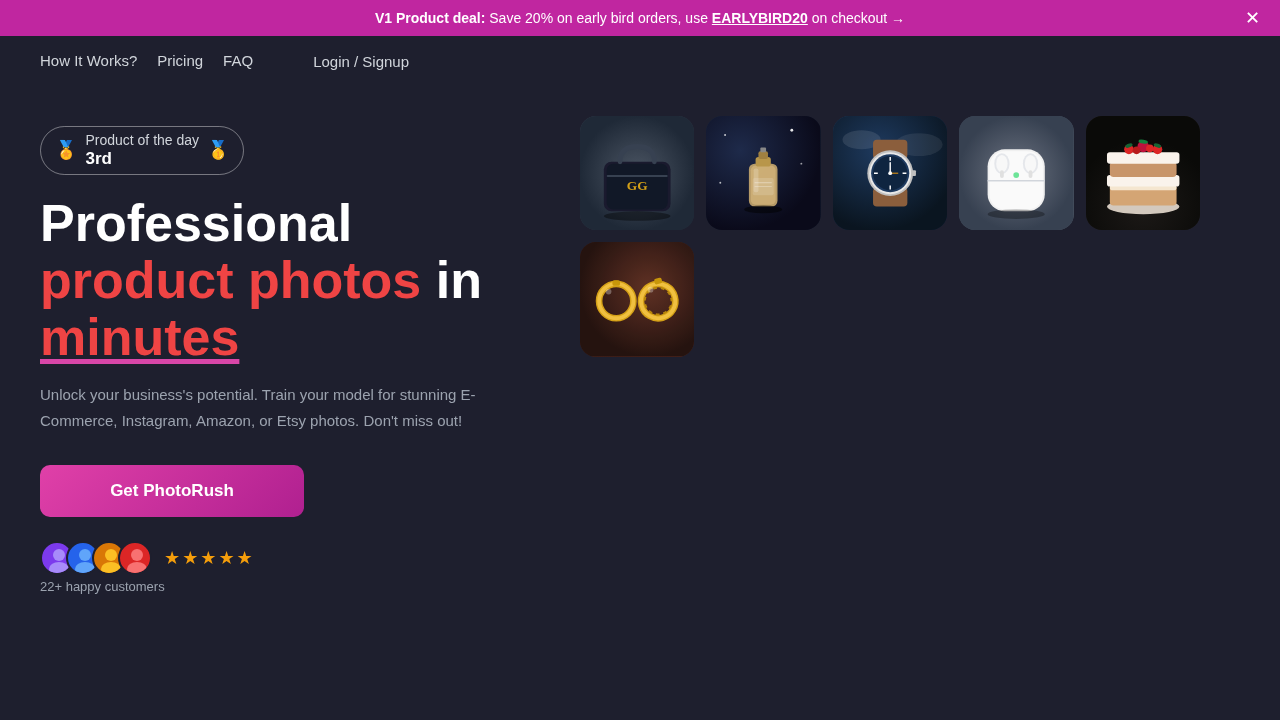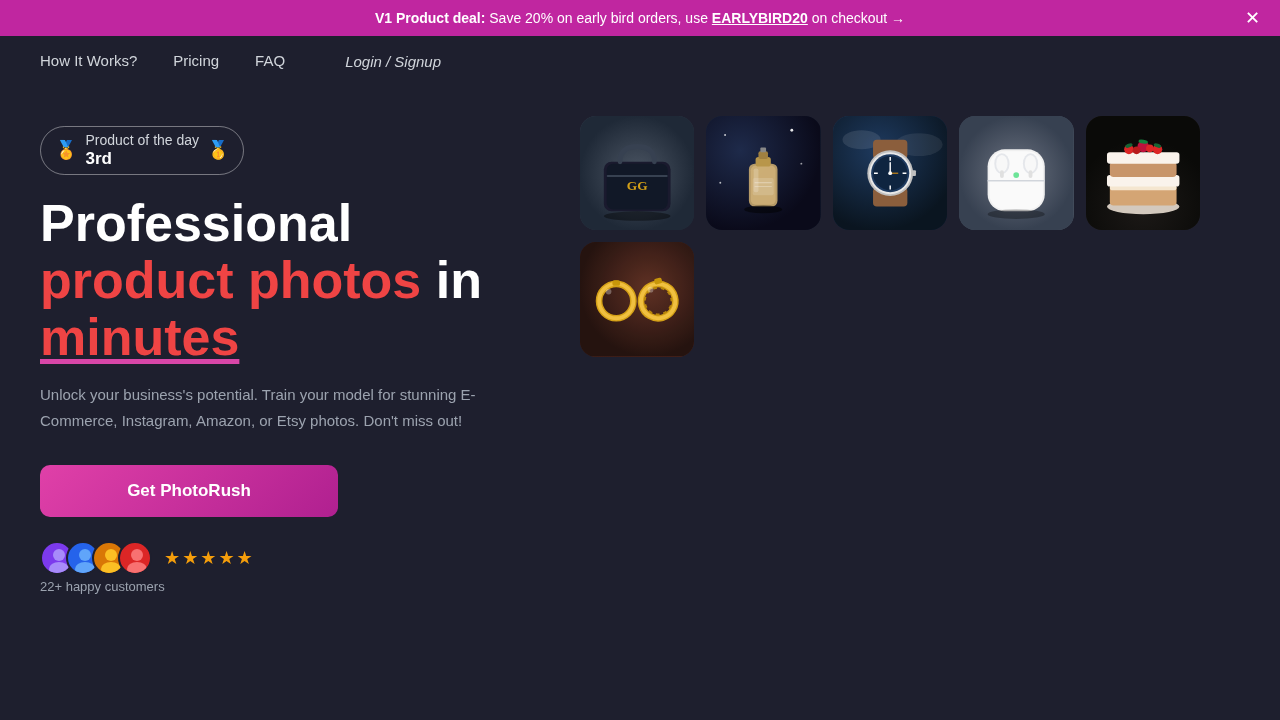--- a/index.html
+++ b/index.html
@@ -56,36 +56,35 @@
       color: #fff;
       text-decoration: none;
       margin-right: auto;
     }
     .logo-icon {
       width: 36px;
       height: 36px;
     }
     .nav-links {
       display: flex;
-      gap: 36px;
+      gap: 20px;
       list-style: none;
       margin-right: 60px;
     }
     .nav-links a {
       color: #d1d5db;
       text-decoration: none;
       font-size: 15px;
       font-weight: 500;
     }
     .nav-auth {
       color: #d1d5db;
       text-decoration: none;
       font-size: 15px;
       font-weight: 500;
-      font-style: italic;
     }
 
     
     .hero {
       display: flex;
       align-items: flex-start;
       padding: 30px 40px 40px 40px;
       gap: 40px;
     }
     .hero-left {
@@ -138,21 +137,21 @@
     .cta-btn {
       background: linear-gradient(135deg, #e040a8, #b02090);
       color: #fff;
       border: none;
       border-radius: 10px;
       padding: 16px 60px;
       font-size: 17px;
       font-weight: 600;
       cursor: pointer;
       display: inline-block;
-      width: 298px;
+      width: 264px;
       text-align: center;
     }
     .reviews {
       display: flex;
       align-items: center;
       gap: 12px;
       margin-top: 24px;
     }
     .avatars {
       display: flex;

